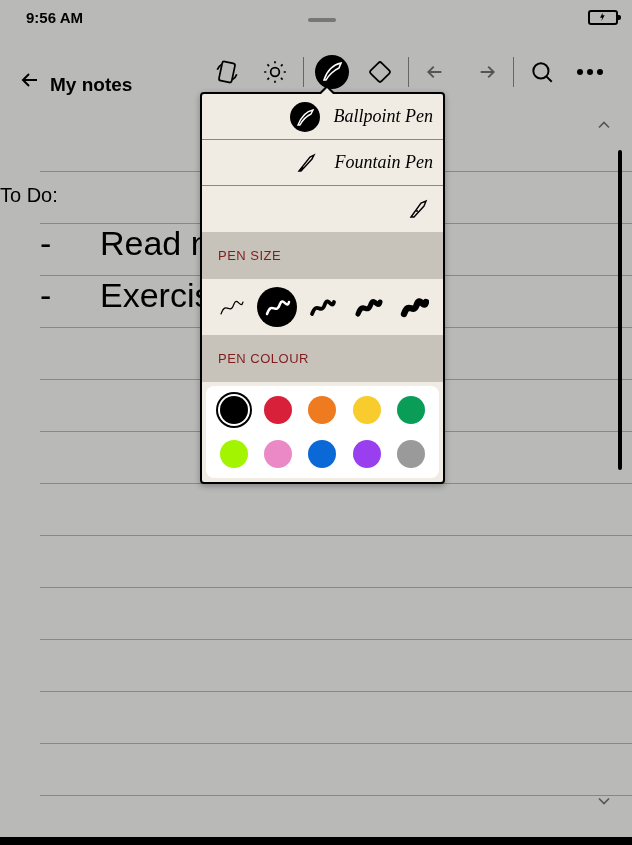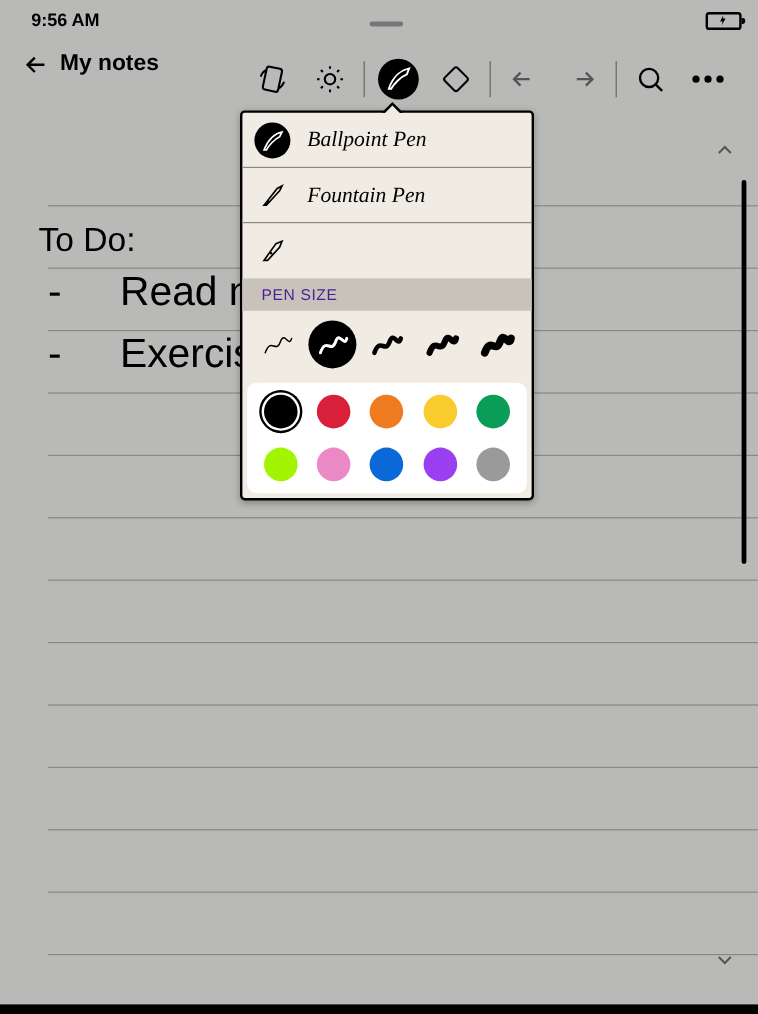--- a/index.html
+++ b/index.html
@@ -7,55 +7,55 @@
   body { background: #b9b9b8; position: relative; }
 
   
   .status-bar { position: absolute; top: 0; left: 0; right: 0; height: 34px; display: flex; align-items: center; justify-content: space-between; padding: 0 14px; font-size: 15px; font-weight: 600; color: #000; z-index: 5; margin-left: 12px; }
   .status-center { position: absolute; left: 50%; top: 18px; width: 28px; height: 4px; background: #777; border-radius: 2px; transform: translateX(-50%); }
   .battery { position: relative; width: 30px; height: 15px; border: 2px solid #000; border-radius: 3px; display:flex; align-items:center; justify-content:center; }
   .battery:after { content: ""; position: absolute; right: -5px; top: 3px; width: 3px; height: 5px; background: #000; border-radius: 0 2px 2px 0; }
   .battery svg { width: 10px; height: 10px; }
 
   
-  .toolbar { position: absolute; top: 42px; left: 0; right: 0; height: 54px; display: flex; align-items: flex-start; padding: 0 18px; z-index: 5; }
+  .toolbar { position: absolute; top: 42px; left: 0; right: 0; height: 54px; display: flex; align-items: flex-end; padding: 0 18px; z-index: 5; }
   .back-arrow { margin-right: 8px; }
   .title { font-size: 19px; font-weight: 700; color: #000; }
   .tool-icons { margin-left: auto; display:flex; align-items:center; gap: 0; }
   .tool-btn { width: 48px; height: 48px; display: flex; align-items: center; justify-content: center; position: relative; }
   .tool-btn.active svg circle.bg { fill: #000; }
   .sep { width: 1px; height: 30px; background: #666; margin: 0 4px; }
   .more-dots { display:flex; gap:4px; }
   .more-dots span { width:6px; height:6px; border-radius:50%; background:#000; }
 
   
   .note-area { position: absolute; top: 120px; left: 0; right: 0; bottom: 0; padding: 0 0 0 40px; z-index: 1; }
   .note-line { border-bottom: 1px solid #888; height: 52px; position: relative; }
-  .note-todo { position:absolute; top:64px; left:0; font-size:28px; color:#000;padding-left:32px; }
+  .note-todo { position:absolute; top:64px; left:0; font-size:20px; color:#000; }
   .note-task { display:flex; align-items:center; font-size:34px; color:#000; padding-left:0; }
   .note-task .dash { width:20px; display:inline-block; }
   .note-task .txt { margin-left:40px; }
 
   
   .scroll-track { position:absolute; right:10px; top:150px; bottom:50px; width:4px; background:transparent; z-index:3; }
   .scroll-thumb { position:absolute; top:0; width:4px; height:320px; background:#000; border-radius:2px; }
   .chevron-up, .chevron-down { position:absolute; right:18px; z-index:3; }
   .chevron-up { top:115px; }
   .chevron-down { bottom:30px; }
 
   
   .popup { position:absolute; left:200px; top:92px; width:245px; background:#f0ece3; border:2px solid #000; border-radius:4px; z-index:20; box-shadow:0 2px 6px rgba(0,0,0,0.3); }
   .popup::before { content:""; position:absolute; top:-9px; left:116px; width:0; height:0; border-left:9px solid transparent; border-right:9px solid transparent; border-bottom:9px solid #000; }
   .popup::after { content:""; position:absolute; top:-6px; left:118px; width:0; height:0; border-left:7px solid transparent; border-right:7px solid transparent; border-bottom:7px solid #f0ece3; }
-  .pen-row { display:flex; align-items:center; height:46px; padding:0 10px; border-bottom:1px solid #888; gap:14px; }
+  .pen-row { display:flex; align-items:center; height:46px; padding:0 10px; border-bottom:1px solid #888; gap:14px;justify-content:flex-end; }
   .pen-row:last-of-type { border-bottom:none; }
   .pen-icon { width:30px; height:30px; display:flex; align-items:center; justify-content:center; }
   .pen-icon.sel { background:#000; border-radius:50%; }
   .pen-label { font-size:18px; font-style:italic; font-family: Georgia, "Times New Roman", serif; color:#000; }
-  .section-hdr { background:#c7c3bb; padding:6px 16px; font-size:13px; letter-spacing:0.5px; color:#4c1d95; }
+  .section-hdr { background:#c7c3bb; padding:16px 16px; font-size:13px; letter-spacing:0.5px; color:#7f1d1d; }
   .size-row { display:flex; align-items:center; justify-content:space-around; padding:8px 6px; }
   .size-opt { width:40px; height:40px; display:flex; align-items:center; justify-content:center; border-radius:50%; }
   .size-opt.sel { background:#000; }
   .color-panel { background:#fff; border-radius:8px; margin:4px; padding:10px 6px; display:grid; grid-template-columns:repeat(5,1fr); row-gap:16px; justify-items:center; }
   .color-swatch { width:28px; height:28px; border-radius:50%; }
   .color-swatch.sel { box-shadow:0 0 0 2px #fff, 0 0 0 4px #000; }
 
   .bottom-bar { position:absolute; bottom:0; left:0; right:0; height:8px; background:#000; z-index:6; }
 </style>
 </head>
@@ -224,20 +224,21 @@
         <svg width="30" height="30" viewBox="0 0 30 30">
           <path d="M5 22 C10 8 14 24 18 12 C21 4 25 18 27 10" fill="none" stroke="#000" stroke-width="5.1000000000000005" stroke-linecap="round"></path>
         </svg>
       </div>
       <div class="size-opt">
         <svg width="30" height="30" viewBox="0 0 30 30">
           <path d="M5 22 C10 8 14 24 18 12 C21 4 25 18 27 10" fill="none" stroke="#000" stroke-width="6.4" stroke-linecap="round"></path>
         </svg>
       </div>
     </div>
+  <div class="section-hdr">PEN COLOUR</div>
   <div class="color-panel" id="colours-container">
       <div class="color-swatch sel" style="background: rgb(0, 0, 0);"></div>
       <div class="color-swatch" style="background: rgb(216, 32, 58);"></div>
       <div class="color-swatch" style="background: rgb(238, 123, 31);"></div>
       <div class="color-swatch" style="background: rgb(247, 204, 44);"></div>
       <div class="color-swatch" style="background: rgb(10, 157, 88);"></div>
       <div class="color-swatch" style="background: rgb(163, 244, 0);"></div>
       <div class="color-swatch" style="background: rgb(235, 137, 198);"></div>
       <div class="color-swatch" style="background: rgb(10, 105, 214);"></div>
       <div class="color-swatch" style="background: rgb(154, 63, 240);"></div>

